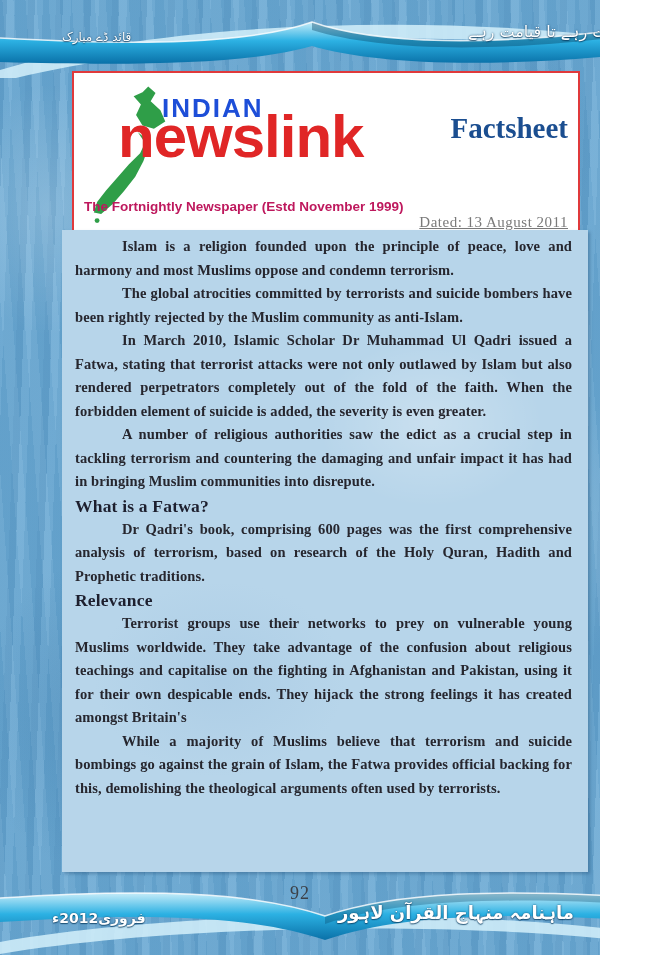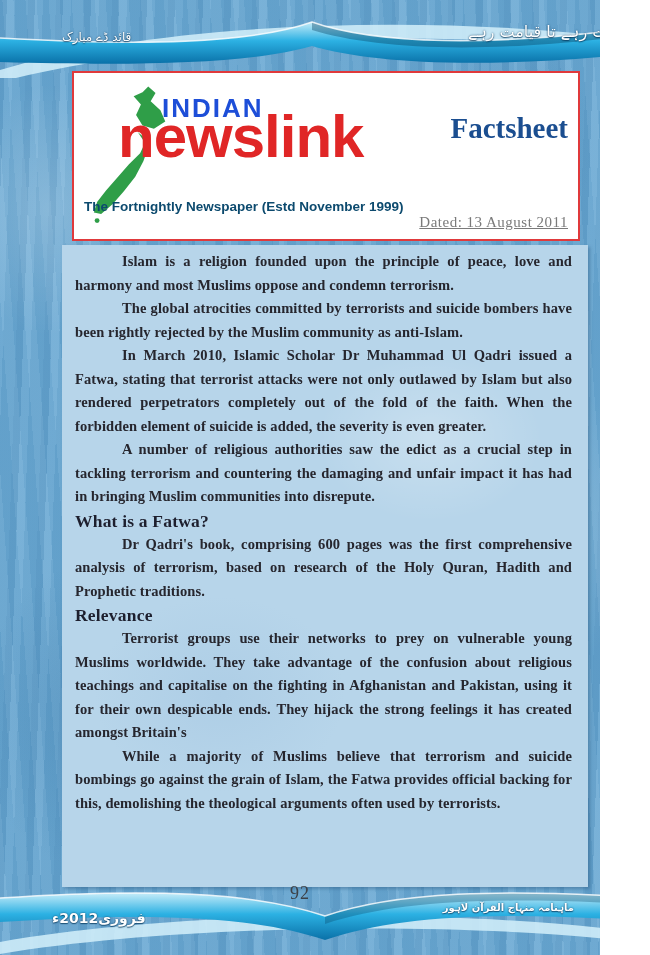--- a/index.html
+++ b/index.html
@@ -19,21 +19,21 @@
   .ribbon-top{top:0;}
   .ribbon-bottom{top:880px;}
   .urdu{
     position:absolute;color:#ffffff;font-family:"DejaVu Sans",sans-serif;
     text-shadow:0 0 2px rgba(10,60,95,.9), 0 1px 1px rgba(10,60,95,.7);
     direction:rtl;white-space:nowrap;
   }
   .urdu-top-left{top:30px;left:62px;font-size:12px;}
   .urdu-top-right{top:22px;left:468px;font-size:16px;}
   .urdu-bottom-left{top:910px;left:52px;font-size:14px;font-weight:bold;}
-  .urdu-bottom-right{top:902px;right:26px;font-size:10px;font-weight:bold;}
+  .urdu-bottom-right{top:902px;right:26px;font-size:18px;font-weight:bold;}
   .page-number{
     position:absolute;top:883px;left:0;right:0;text-align:center;
     font:18px "Liberation Serif",serif;color:#3c4148;letter-spacing:1px;
   }
   
   .header-box{
     position:absolute;left:72px;top:71px;width:504px;height:166px;
     background:#ffffff;border:2px solid #e0393b;
   }
   .logo{position:absolute;left:6px;top:4px;width:310px;height:158px;}
@@ -41,33 +41,33 @@
   .brand-top{
     position:absolute;left:82px;top:16px;
     font:900 26px "Liberation Sans",sans-serif;color:#1d4ed8;letter-spacing:2px;
   }
   .brand-main{
     position:absolute;left:38px;top:30px;
     font:900 60px/60px "Liberation Sans",sans-serif;color:#e02626;letter-spacing:-1px;
   }
   .tagline{
     position:absolute;left:4px;top:122px;width:306px;
-    font:bold 13.5px "Liberation Sans",sans-serif;color:#0c4a6e;white-space:nowrap;
+    font:bold 13.5px "Liberation Sans",sans-serif;color:#be185d;white-space:nowrap;
   }
   .masthead-title{
     position:absolute;right:10px;top:6px;width:290px;text-align:right;
     font:bold 29px/33px "Liberation Serif",serif;color:#1b4e90;
   }
   .dated{
     position:absolute;right:10px;bottom:8px;text-align:right;
     font:15px "Liberation Serif",serif;color:#7a7a7a;letter-spacing:.5px;text-decoration:underline;
   }
   
   .article{
-    position:absolute;left:62px;top:245px;width:526px;height:642px;
+    position:absolute;left:62px;top:230px;width:526px;height:642px;
     box-sizing:border-box;padding:5px 16px 0 13px;
     background-color:#b7d5ea;
     background-image:
       radial-gradient(ellipse 160px 120px at 70% 30%, rgba(255,255,255,.25), transparent 70%),
       radial-gradient(ellipse 180px 140px at 30% 70%, rgba(140,180,215,.22), transparent 70%);
     box-shadow:2px 2px 3px rgba(30,70,110,.35);
   }
   .para{
     margin:0;text-align:justify;text-indent:47px;
     font:bold 14.5px/23.5px "Liberation Serif",serif;color:#26262e;letter-spacing:.1px;

